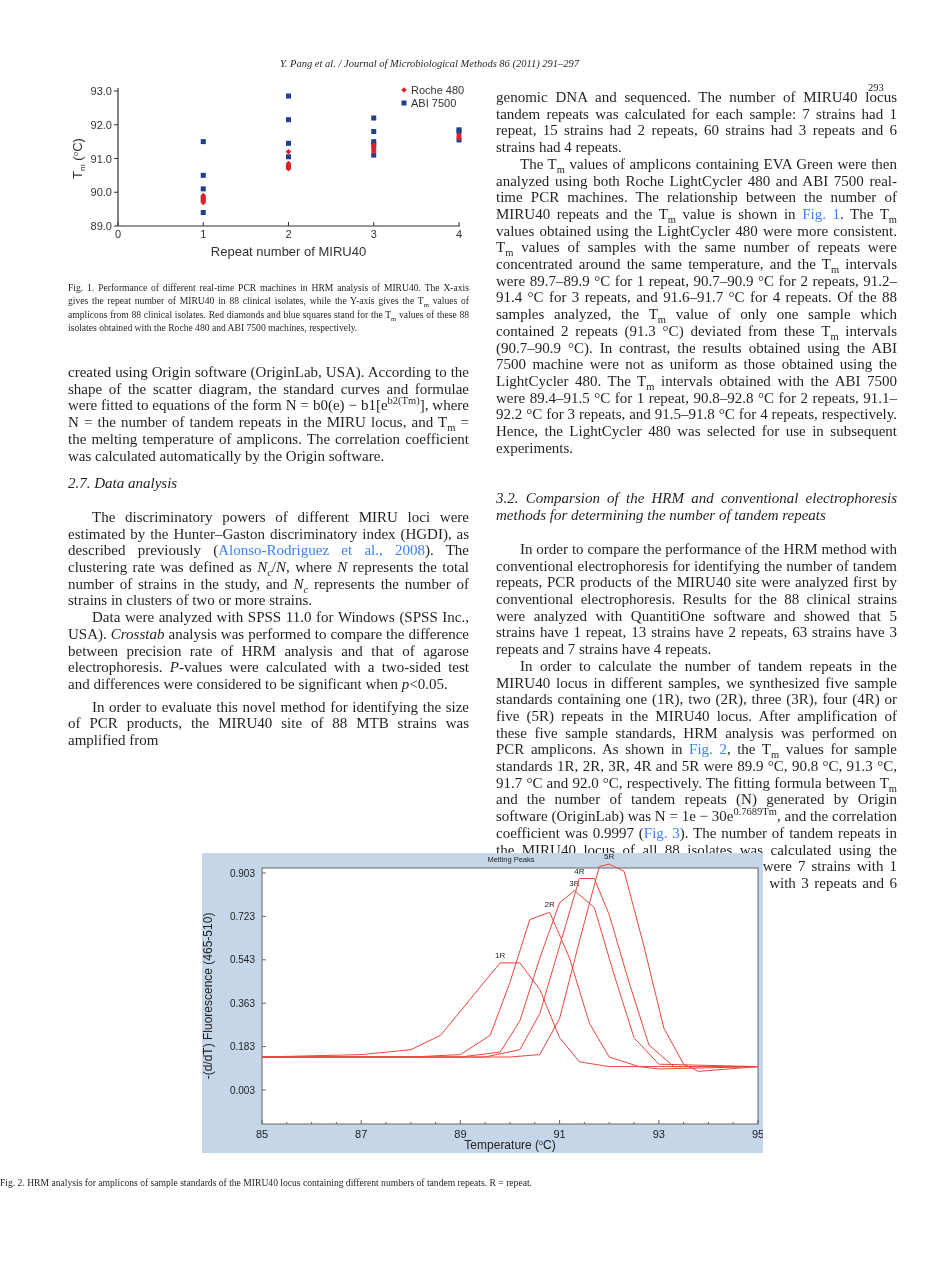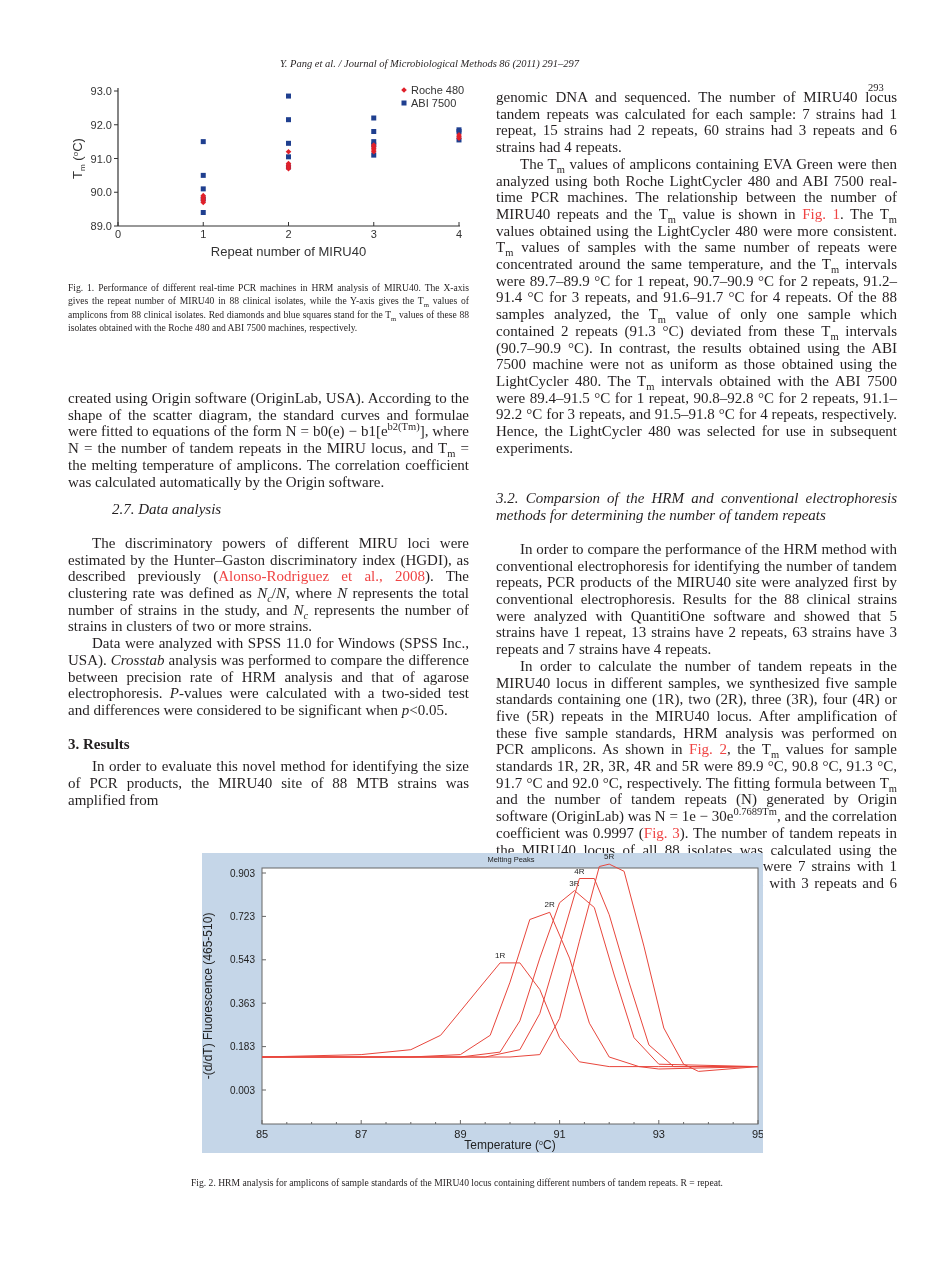--- a/index.html
+++ b/index.html
@@ -6,21 +6,21 @@
   body { width:950px; height:1267px; position:relative; overflow:hidden;
          font-family:"Liberation Serif", "DejaVu Serif", serif; color:#231f20; }
   .abs { position:absolute; }
   .running-head { top:58px; left:0; width:859px; text-align:center; font-size:10.5px; font-style:italic; }
   .page-num { top:58px; left:868px; font-size:10.5px;margin-top:24px; }
   .col { position:absolute; font-size:15px; line-height:16.7px; text-align:justify; }
   .col p { margin:0; }
   .col p.ind { text-indent:1.6em; }
   .sec-title { font-style:italic; margin:0; }
   .sec-bold { font-weight:bold; margin:0; }
-  .link { color:#ef4444; }
+  .link { color:#3b82f6; }
   .caption { font-size:9.6px; line-height:13.4px; text-align:justify; }
   .caption b { font-weight:normal; }
   sub, sup { font-size:70%; line-height:0; }
   .fig-svg text { font-family:"Liberation Sans", "DejaVu Sans", sans-serif; }
 </style>
 </head>
 <body>
 
 <div class="abs running-head">Y. Pang et al. / Journal of Microbiological Methods 86 (2011) 291–297</div>
 <div class="abs page-num">293</div>
@@ -89,26 +89,25 @@
     <path d="M344 9.2 L346.8 12 L344 14.8 L341.2 12 Z" fill="#e0202a"></path>
     <text x="351" y="16" font-size="11" fill="#333">Roche 480</text>
     <rect x="341.5" y="22.5" width="5" height="5" fill="#1f3f8f"></rect>
     <text x="351" y="29" font-size="11" fill="#333">ABI 7500</text>
   </svg>
 
 <div class="abs caption" style="left:68px;top:281px;width:401px;">
   <b>Fig. 1.</b><span> Performance of different real-time PCR machines in HRM analysis of MIRU40. The X-axis gives the repeat number of MIRU40 in 88 clinical isolates, while the Y-axis gives the T</span><sub>m</sub><span> values of amplicons from 88 clinical isolates. Red diamonds and blue squares stand for the T</span><sub>m</sub><span> values of these 88 isolates obtained with the Roche 480 and ABI 7500 machines, respectively.</span>
 </div>
 
-<div class="col" style="left:68px;top:390px;width:401px;">
+<div class="col" style="left:68px;top:364px;width:401px;">
   <p><span>created using Origin software (OriginLab, USA). According to the shape of the scatter diagram, the standard curves and formulae were fitted to equations of the form N = b0(e) − b1[e</span><sup>b2(Tm)</sup><span>], where N = the number of tandem repeats in the MIRU locus, and T</span><sub>m</sub><span> = the melting temperature of amplicons. The correlation coefficient was calculated automatically by the Origin software.</span></p>
-  <p class="sec-title" style="margin-top:11px;margin-left:44px;">2.7. Data analysis</p>
+  <p class="sec-title" style="margin-top:11px;">2.7. Data analysis</p>
   <p class="ind" style="margin-top:17px;"><span>The discriminatory powers of different MIRU loci were estimated by the Hunter–Gaston discriminatory index (HGDI), as described previously (</span><span class="link">Alonso-Rodriguez et al., 2008</span><span>). The clustering rate was defined as </span><i>N</i><sub><i>c</i></sub><span>/</span><i>N</i><span>, where </span><i>N</i><span> represents the total number of strains in the study, and </span><i>N</i><sub><i>c</i></sub><span> represents the number of strains in clusters of two or more strains.</span></p>
   <p class="ind"><span>Data were analyzed with SPSS 11.0 for Windows (SPSS Inc., USA). </span><i>Crosstab</i><span> analysis was performed to compare the difference between precision rate of HRM analysis and that of agarose electrophoresis. </span><i>P</i><span>-values were calculated with a two-sided test and differences were considered to be significant when </span><i>p</i><span>&lt;0.05.</span></p>
-  <p class="sec-bold" style="margin-top:17px;">3. Results</p>
   <p class="ind" style="margin-top:6px;">In order to evaluate this novel method for identifying the size of PCR products, the MIRU40 site of 88 MTB strains was amplified from</p>
 </div>
 
 <div class="col" style="left:496px;top:89px;width:401px;">
   <p>genomic DNA and sequenced. The number of MIRU40 locus tandem repeats was calculated for each sample: 7 strains had 1 repeat, 15 strains had 2 repeats, 60 strains had 3 repeats and 6 strains had 4 repeats.</p>
   <p class="ind"><span>The T</span><sub>m</sub><span> values of amplicons containing EVA Green were then analyzed using both Roche LightCycler 480 and ABI 7500 real-time PCR machines. The relationship between the number of MIRU40 repeats and the T</span><sub>m</sub><span> value is shown in </span><span class="link">Fig. 1</span><span>. The T</span><sub>m</sub><span> values obtained using the LightCycler 480 were more consistent. T</span><sub>m</sub><span> values of samples with the same number of repeats were concentrated around the same temperature, and the T</span><sub>m</sub><span> intervals were 89.7–89.9 °C for 1 repeat, 90.7–90.9 °C for 2 repeats, 91.2–91.4 °C for 3 repeats, and 91.6–91.7 °C for 4 repeats. Of the 88 samples analyzed, the T</span><sub>m</sub><span> value of only one sample which contained 2 repeats (91.3 °C) deviated from these T</span><sub>m</sub><span> intervals (90.7–90.9 °C). In contrast, the results obtained using the ABI 7500 machine were not as uniform as those obtained using the LightCycler 480. The T</span><sub>m</sub><span> intervals obtained with the ABI 7500 were 89.4–91.5 °C for 1 repeat, 90.8–92.8 °C for 2 repeats, 91.1–92.2 °C for 3 repeats, and 91.5–91.8 °C for 4 repeats, respectively. Hence, the LightCycler 480 was selected for use in subsequent experiments.</span></p>
   <p class="sec-title" style="margin-top:34px;">3.2. Comparsion of the HRM and conventional electrophoresis methods for determining the number of tandem repeats</p>
   <p class="ind" style="margin-top:17px;">In order to compare the performance of the HRM method with conventional electrophoresis for identifying the number of tandem repeats, PCR products of the MIRU40 site were analyzed first by conventional electrophoresis. Results for the 88 clinical strains were analyzed with QuantitiOne software and showed that 5 strains have 1 repeat, 13 strains have 2 repeats, 63 strains have 3 repeats and 7 strains have 4 repeats.</p>
   <p class="ind"><span>In order to calculate the number of tandem repeats in the MIRU40 locus in different samples, we synthesized five sample standards containing one (1R), two (2R), three (3R), four (4R) or five (5R) repeats in the MIRU40 locus. After amplification of these five sample standards, HRM analysis was performed on PCR amplicons. As shown in </span><span class="link">Fig. 2</span><span>, the T</span><sub>m</sub><span> values for sample standards 1R, 2R, 3R, 4R and 5R were 89.9 °C, 90.8 °C, 91.3 °C, 91.7 °C and 92.0 °C, respectively. The fitting formula between T</span><sub>m</sub><span> and the number of tandem repeats (N) generated by Origin software (OriginLab) was N = 1e − 30e</span><sup>0.7689Tm</sup><span>, and the correlation coefficient was 0.9997 (</span><span class="link">Fig. 3</span><span>). The number of tandem repeats in the MIRU40 locus of all 88 isolates was calculated using the fitting formula. Results showed that there were 7 strains with 1 repeat, 14 strains with 2 repeats, 61 strains with 3 repeats and 6 strains with 4 repeats.</span></p>
 </div>
@@ -163,15 +162,15 @@
     <polyline points="60.0,204.0 208.8,204.0 258.4,201.6 288.2,182.3 308.0,129.2 327.8,66.5 347.7,59.3 367.5,105.1 387.4,170.2 407.2,204.0 437.0,213.6 456.8,216.0 556.0,213.6" fill="none" stroke="#e8463c" stroke-width="1" stroke-linejoin="round"></polyline>
     <text x="347.6799999999999" y="54.30111111111111" text-anchor="middle" font-size="8" fill="#222">2R</text>
     <polyline points="60.0,204.0 258.4,204.0 298.1,199.1 317.9,167.8 337.8,105.1 357.6,49.7 372.5,37.6 392.3,54.5 412.2,122.0 432.0,184.7 456.8,211.2 556.0,213.6" fill="none" stroke="#e8463c" stroke-width="1" stroke-linejoin="round"></polyline>
     <text x="372.47999999999985" y="32.60111111111112" text-anchor="middle" font-size="8" fill="#222">3R</text>
     <polyline points="60.0,204.0 283.2,204.0 317.9,196.7 337.8,160.6 357.6,93.1 377.4,25.5 392.3,25.5 407.2,61.7 427.0,129.2 446.9,191.9 471.7,213.6 556.0,213.6" fill="none" stroke="#e8463c" stroke-width="1" stroke-linejoin="round"></polyline>
     <text x="377.4400000000003" y="20.545555555555552" text-anchor="middle" font-size="8" fill="#222">4R</text>
     <polyline points="60.0,204.0 308.0,204.0 337.8,201.6 357.6,165.4 377.4,88.2 397.3,13.5 407.2,11.1 422.1,18.3 441.9,93.1 461.8,175.0 481.6,211.2 496.5,218.4 556.0,213.6" fill="none" stroke="#e8463c" stroke-width="1" stroke-linejoin="round"></polyline>
     <text x="407.2" y="6.0788888888888835" text-anchor="middle" font-size="8" fill="#222">5R</text>
   </svg>
 
-<div class="abs caption" style="left:0;top:1176px;width:914px;text-align:center;">
+<div class="abs caption" style="left:0;top:1176px;width:914px;text-align:left;">
   <b>Fig. 2.</b><span> HRM analysis for amplicons of sample standards of the MIRU40 locus containing different numbers of tandem repeats. R = repeat.</span>
 </div>
 
 </body></html>

